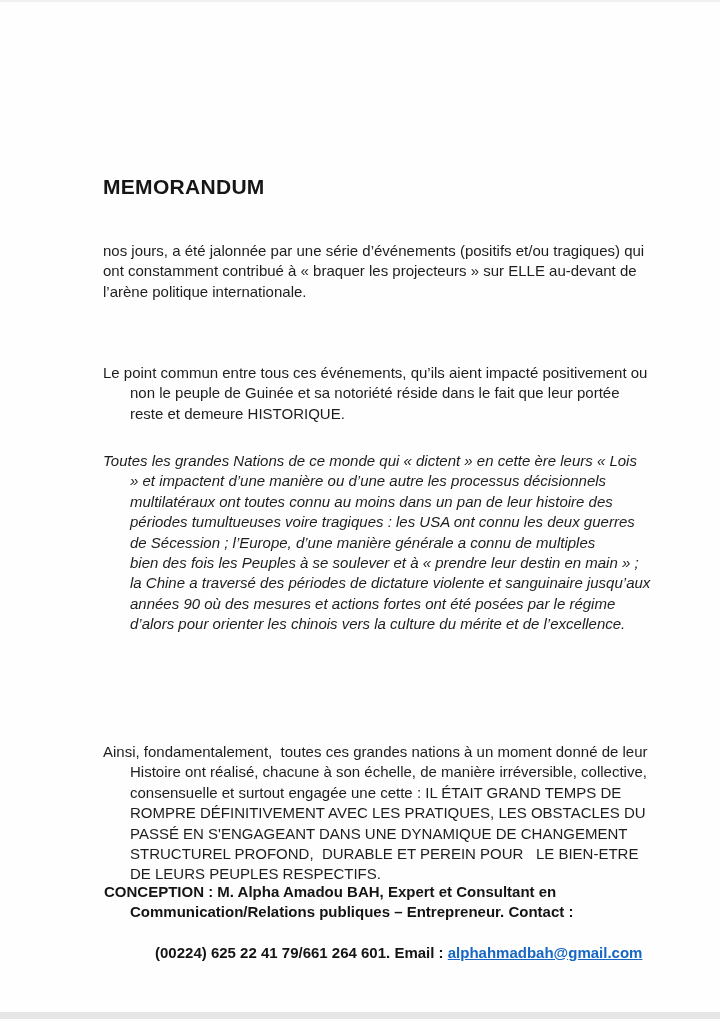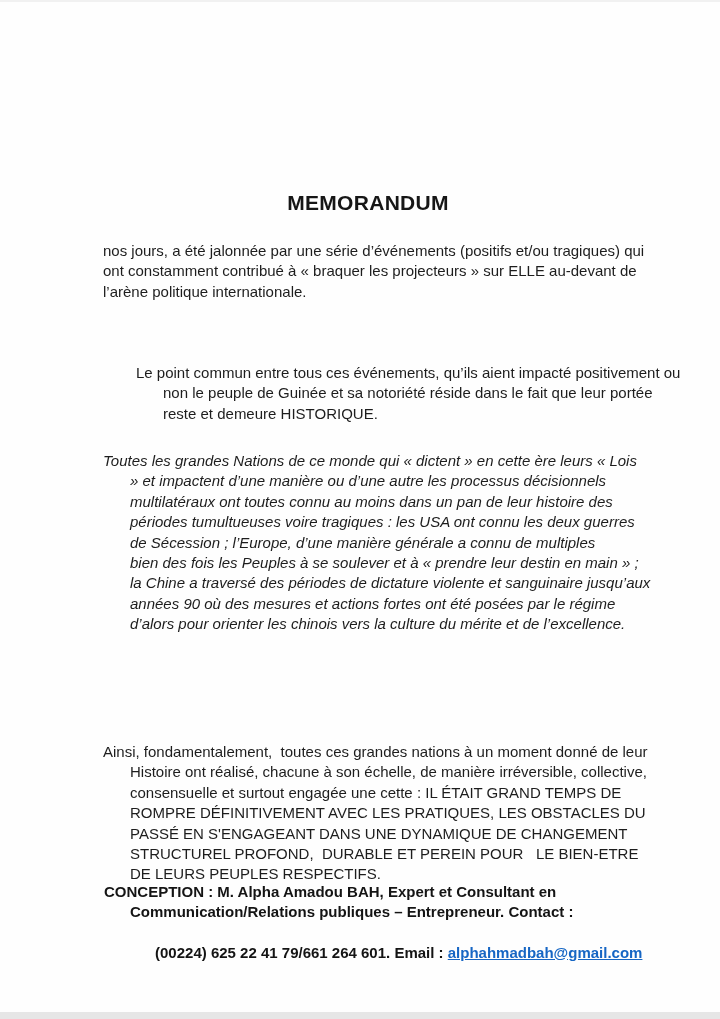--- a/index.html
+++ b/index.html
@@ -23,45 +23,44 @@
     background: #f1f1f1;
   }
   .page-bottom-strip {
     position: absolute;
     bottom: 0; left: 0; right: 0;
     height: 7px;
     background: #e6e6e6;
   }
   .doc-title {
     position: absolute;
-    top: 176px;
+    top: 160px;
     left: 103px;
     width: 530px;
-    text-align: center;
     font-size: 21px;
     font-weight: 700;
     line-height: 26px;
     letter-spacing: 0.3px;
     color: #161616;
   }
   .para {
     position: absolute;
     left: 103px;
     width: 560px;
     font-size: 15px;
     line-height: 20.4px;
   }
   .para .line {
     white-space: pre;
   }
   .para.hanging .line:not(:first-child) {
     padding-left: 27px;
   }
   #p1 { top: 241px; }
-  #p2 { top: 363px; margin-left: 33px; }
+  #p2 { top: 363px; }
   #p3 { top: 451px; font-style: italic; }
   #p4 { top: 698px; margin-top: 44px; }
   .footer-block {
     position: absolute;
     left: 104px;
     top: 882px;
     width: 560px;
     font-size: 15px;
     font-weight: 700;
     line-height: 20.2px;

